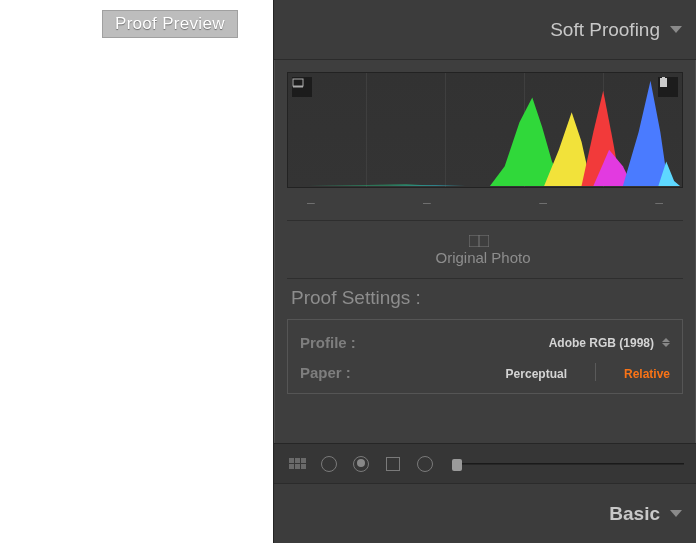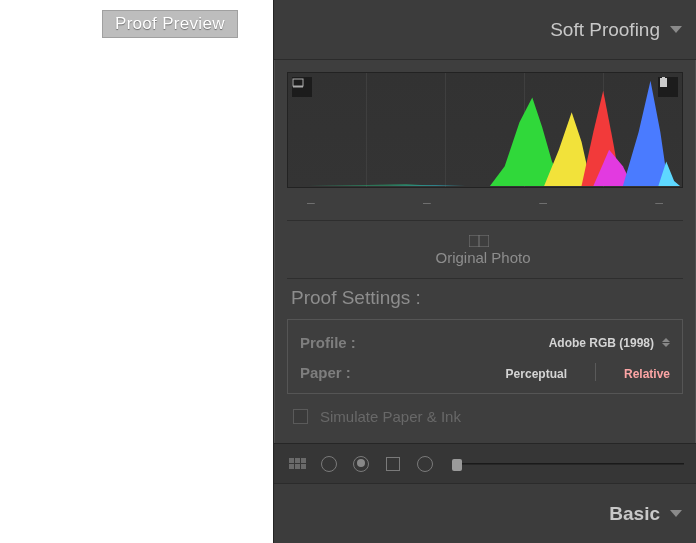--- a/index.html
+++ b/index.html
@@ -80,21 +80,21 @@
   }
   .field { display: flex; align-items: center; justify-content: space-between; }
   .field-label { color: #7e7e7e; font-size: 15px; }
   .field-value { color: #d4d4d4; font-size: 12px; display: flex; align-items: center; }
   .updown { display:inline-flex; flex-direction:column; margin-left:8px; gap:1px;}
   .updown span{ width:0;height:0;border-left:4px solid transparent;border-right:4px solid transparent;}
   .updown .u{border-bottom:4px solid #888;}
   .updown .d{border-top:4px solid #888;}
   .intent-vals { display:flex; align-items:flex-end; gap:28px; }
   .divider { width:1px; height:18px; background:#5a5a5a; }
-  .muted { color:#fca5a5; }
+  .muted { color:#f97316; }
 
   .sim-row { display:flex; align-items:center; padding: 14px 6px 16px 6px; color:#686868; font-size:15px;}
   .checkbox { width:15px; height:15px; border:1px solid #5a5a5a; background:#3a3a3a; margin-right:12px;}
 
   .toolbar {
     height: 40px; background: #363636; border-top:1px solid #262626;
     display:flex; align-items:center; padding: 0 12px; gap:10px;
   }
   .tool-btn { width:22px; height:22px; display:flex; align-items:center; justify-content:center; }
   .grid-icon { display:grid; grid-template-columns:repeat(3,5px); grid-template-rows:repeat(2,5px); gap:1px;}
@@ -189,24 +189,20 @@
         <div class="field">
           <span class="field-label">Paper :</span>
           <span class="intent-vals">
             <span class="field-value">Perceptual</span>
             <span class="divider"></span>
             <span class="field-value muted">Relative</span>
           </span>
         </div>
       </div>
 
-      <div class="sim-row">
-        <span class="checkbox"></span>
-        <span>Simulate Paper &amp; Ink</span>
-      </div>
     </div>
 
     <div class="toolbar">
       <div class="tool-btn">
           <div class="grid-icon">
             <i></i>
             <i></i>
             <i></i>
             <i></i>
             <i></i>

